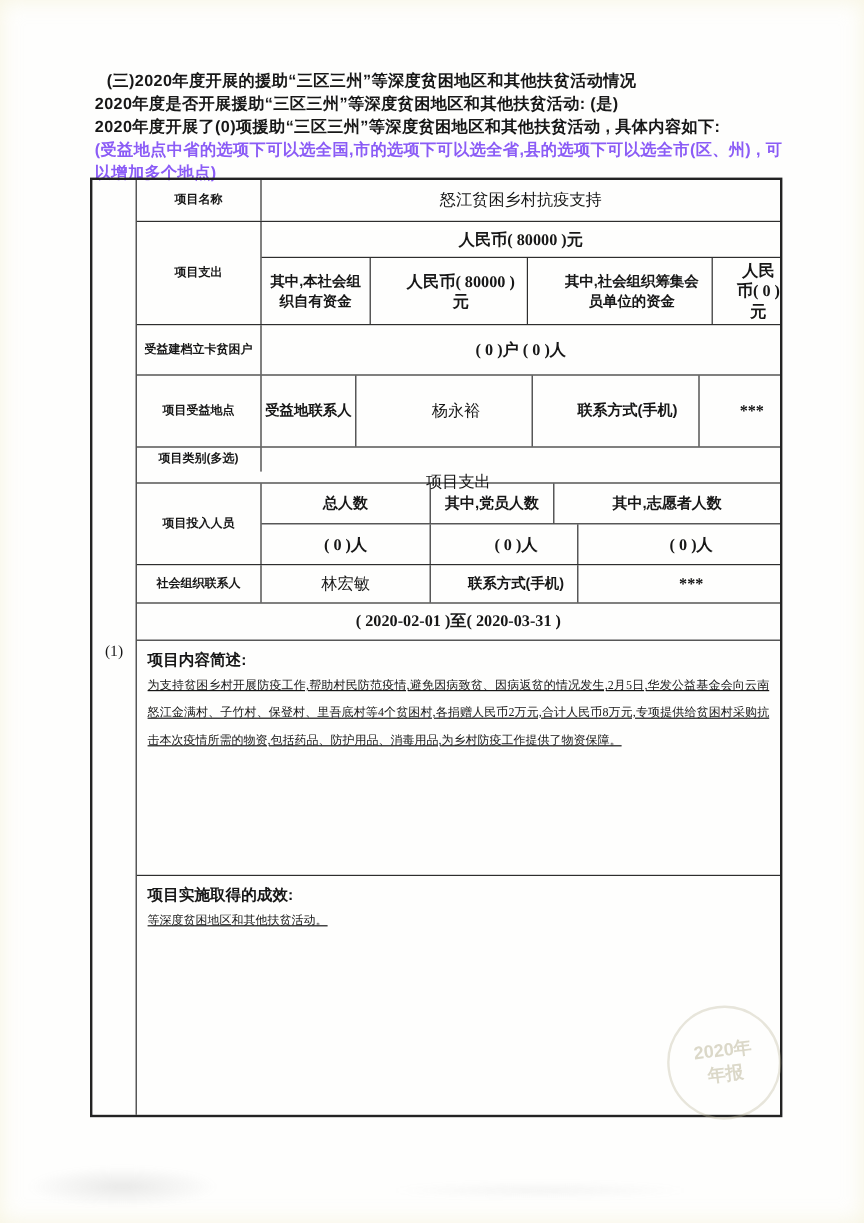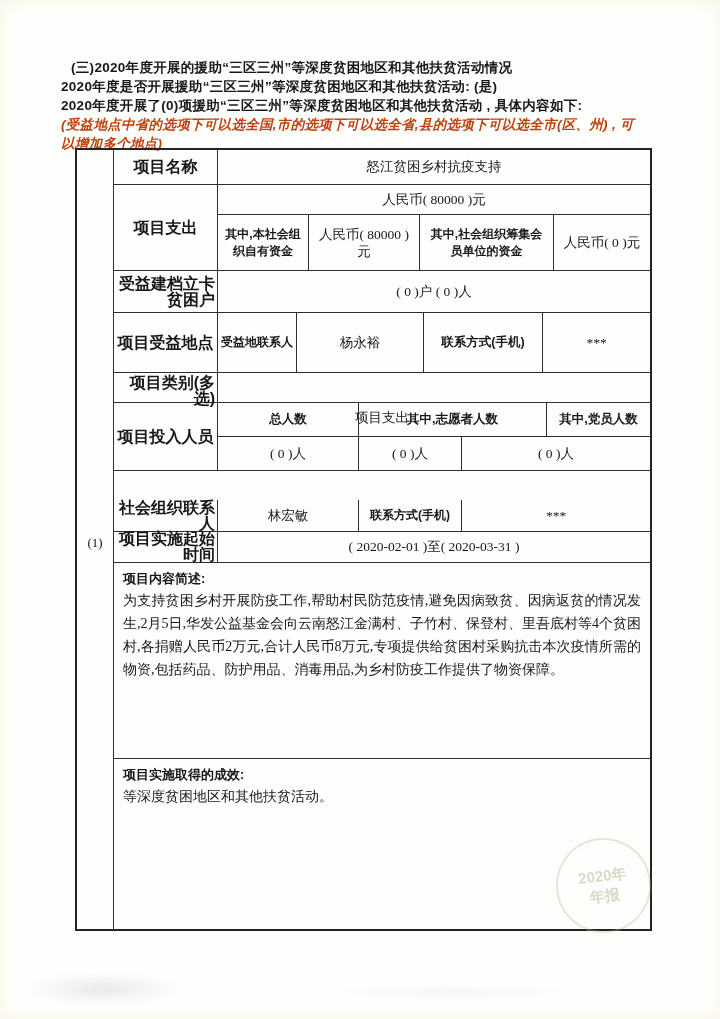--- a/index.html
+++ b/index.html
@@ -8,27 +8,27 @@
     position:relative;
     width:720px; height:1019px;
     background:#fefefd;
     overflow:hidden;
     font-family:"Liberation Sans", sans-serif;
     color:#171717;
     box-shadow: inset 0 0 18px rgba(235,225,175,0.35);
   }
   
   .header {
-    position:absolute; left:61px; top:58px; width:582px;
+    position:absolute; left:79px; top:58px; width:582px;
     font-weight:bold; font-size:13.5px; line-height:19px;
     letter-spacing:0.3px;
   }
   .h-line { white-space:normal; }
   .h-line.indent { text-indent:10px; }
-  .h-line.red { color:#c2410c;font-style:italic; }
+  .h-line.red { color:#8b5cf6; }
   
   .tbl {
     position:absolute; left:75px; top:148px;
     width:577px; height:783px;
     border:2px solid #232323;
     background:transparent;
     display:flex;
   }
   .marker-col {
     flex:none; width:37px; height:100%;
@@ -41,33 +41,33 @@
     font:13px "Liberation Serif", serif;
   }
   .rows { flex:1; display:flex; flex-direction:column; height:100%; }
   .row { display:flex; border-bottom:1px solid #2e2e2e; flex:none; }
   .row.grow-row { flex:1; border-bottom:none; }
   .lbl {
     flex:none; width:104px;
     border-right:1px solid #2e2e2e;
     display:flex; align-items:center; justify-content:center;
     text-align:right;
-    font-weight:bold; font-size:16px; line-height:16px;
+    font-weight:bold; font-size:10px; line-height:16px;
     padding:2px 2px;
   }
   .val {
     flex:1; display:flex; align-items:center; justify-content:center;
     text-align:center;
   }
   .serif  { font-family:"Liberation Serif", serif; font-size:13.5px; font-weight:normal; }
-  .bserif { font-family:"Liberation Serif", serif; font-size:13.5px; font-weight:normal; }
+  .bserif { font-family:"Liberation Serif", serif; font-size:13.5px; font-weight:bold; }
   .colstack { flex:1; display:flex; flex-direction:column; }
   .sub { display:flex; flex:none; }
   .sub.bline { border-bottom:1px solid #2e2e2e; }
-  .sub.fill { flex:1; }
+  .sub.fill { flex:1;gap:20px; }
   .cell {
     border-right:1px solid #2e2e2e;
     display:flex; align-items:center; justify-content:center;
     text-align:center; line-height:17px;
   }
   .cell:last-child { border-right:none; }
   .cell.slbl { font-weight:bold; font-size:12.5px; font-family:"Liberation Sans",sans-serif; }
   .cell.slbl.sm { font-size:12px; }
   .cell.pad { padding:2px 7px; }
   .grow { flex:1; }
@@ -83,33 +83,33 @@
   
   .r1 { height:35px; }
   .r2 { height:86px; }
   .r2 .sub.top { height:30px; }
   .r3 { height:42px; }
   .r4 { height:60px; }
   .r4 .sub.top { height:22px; }
   .r5 { height:30px;flex-direction:column; }
   .r6 { height:68px; }
   .r6 .sub { height:34px; }
-  .r7 { height:32px;margin-top:29px; }
+  .r7 { height:32px; }
   .r8 { height:31px; }
   .r9 { height:196px; }
   .bigcell {
     flex:1; padding:5px 9px 4px 9px; text-align:left; display:block;
   }
   .bigcell .bc-label {
     font-weight:bold; font-size:13px; font-family:"Liberation Sans",sans-serif;
     line-height:21px; display:block;
   }
   .bigcell .bc-text {
-    font-family:"Liberation Serif", serif; font-size:14px; line-height:23px;
-    display:block; text-align:justify;
+    font-family:"Liberation Serif", serif; font-size:10px; line-height:23px;
+    display:block; text-align:justify;text-decoration:underline;
   }
   .sub-center { justify-content:center; align-items:center; display:flex; }
   
   .stamp {
     position:absolute; left:556px; top:838px; width:95px; height:95px;
     border-radius:50%;
     border:2px solid rgba(188,182,152,0.34);
     display:flex; flex-direction:column; align-items:center; justify-content:center;
     color:rgba(190,184,156,0.55);
     font-weight:bold; font-size:15px; line-height:20px;
@@ -182,22 +182,22 @@
     <div class="row r5">
       <div class="lbl">项目类别(多选)</div>
       <div class="val serif">项目支出</div>
     </div>
 
     <div class="row r6">
       <div class="lbl">项目投入人员</div>
       <div class="colstack">
         <div class="sub bline">
           <div class="cell slbl w141">总人数</div>
+          <div class="cell slbl w103">其中,党员人数</div>
           <div class="cell slbl grow">其中,志愿者人数</div>
-          <div class="cell slbl w103">其中,党员人数</div>
         </div>
         <div class="sub fill">
           <div class="cell bserif w141">( 0 )人</div>
           <div class="cell bserif w103">( 0 )人</div>
           <div class="cell bserif grow">( 0 )人</div>
         </div>
       </div>
     </div>
 
     <div class="row r7">
@@ -205,21 +205,20 @@
       <div class="colstack">
         <div class="sub fill">
           <div class="cell serif w141">林宏敏</div>
           <div class="cell slbl sm w103">联系方式(手机)</div>
           <div class="cell bserif grow">***</div>
         </div>
       </div>
     </div>
 
     <div class="row r8">
-      <div class="lbl">项目实施起始时间</div>
       <div class="val bserif">( 2020-02-01 )至( 2020-03-31 )</div>
     </div>
 
     <div class="row r9">
       <div class="bigcell">
         <span class="bc-label">项目内容简述:</span>
         <span class="bc-text">为支持贫困乡村开展防疫工作,帮助村民防范疫情,避免因病致贫、因病返贫的情况发生,2月5日,华发公益基金会向云南怒江金满村、子竹村、保登村、里吾底村等4个贫困村,各捐赠人民币2万元,合计人民币8万元,专项提供给贫困村采购抗击本次疫情所需的物资,包括药品、防护用品、消毒用品,为乡村防疫工作提供了物资保障。</span>
       </div>
     </div>
 

